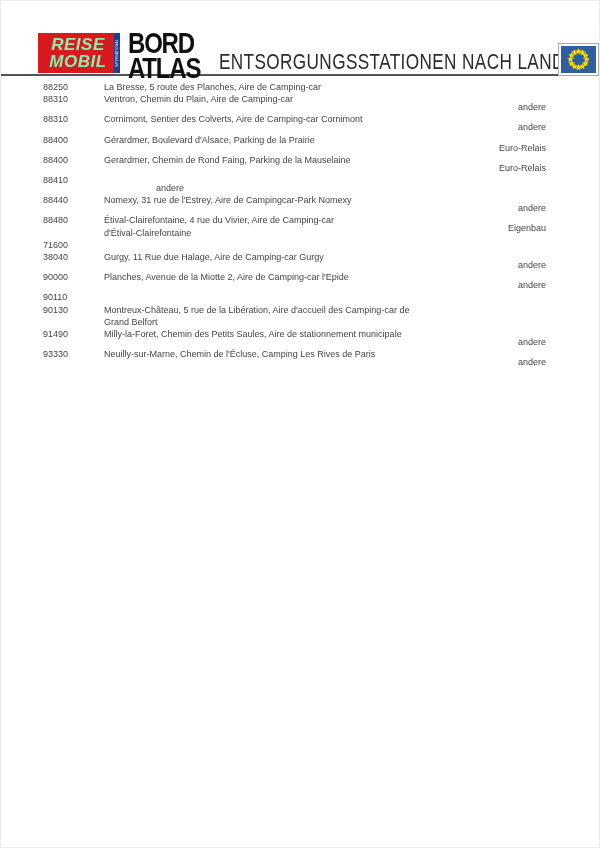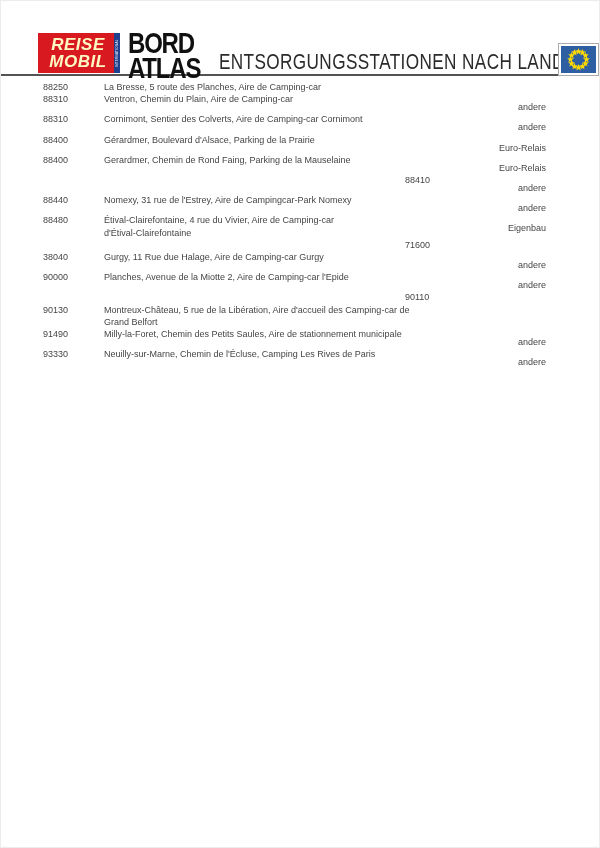--- a/index.html
+++ b/index.html
@@ -12,21 +12,21 @@
     box-sizing:border-box;
     border:1px solid #ececec;
   }
   
   .logo-reise{
     position:absolute;left:37px;top:32px;width:82px;height:40px;
     display:flex;box-sizing:border-box;
   }
   .logo-reise .red-box{
     flex:1;background:var(--logo-red,#d81920);
-    color:#fef9c3;font-weight:bold;font-style:italic;
+    color:#86efac;font-weight:bold;font-style:italic;
     font-size:17px;line-height:17px;letter-spacing:.5px;
     padding:3px 0 0 4px;box-sizing:border-box;
     text-align:center;
   }
   .logo-reise .blue-strip{
     width:6px;background:var(--strip-blue,#20408e);
     color:#fff;font-size:3px;line-height:6px;
     writing-mode:vertical-rl;transform:rotate(180deg);
     text-align:center;overflow:hidden;letter-spacing:.3px;
   }
@@ -49,21 +49,21 @@
     background:#545454;z-index:1;
   }
   .eu-flag{
     position:absolute;left:557px;top:42px;width:41px;height:33px;z-index:2;
   }
   
   .stations{
     position:absolute;left:42px;top:80px;width:503px;
     font-size:9px;line-height:12.2px;color:#454545;
   }
-  .row{display:flex;align-items:flex-start;justify-content:flex-end;}
+  .row{display:flex;align-items:flex-start;}
   .cell-code{width:61px;flex:0 0 61px;}
   .cell-addr{flex:1 1 auto;}
   .cell-addr .l2{display:block;}
   .cell-addr .l2:empty{display:none;}
   .cell-type{flex:0 0 80px;width:80px;text-align:right;margin-top:8px;}
 </style>
 </head>
 <body>
 
 <div class="page" style="--logo-red: #d81920; --strip-blue: #20408e;">

